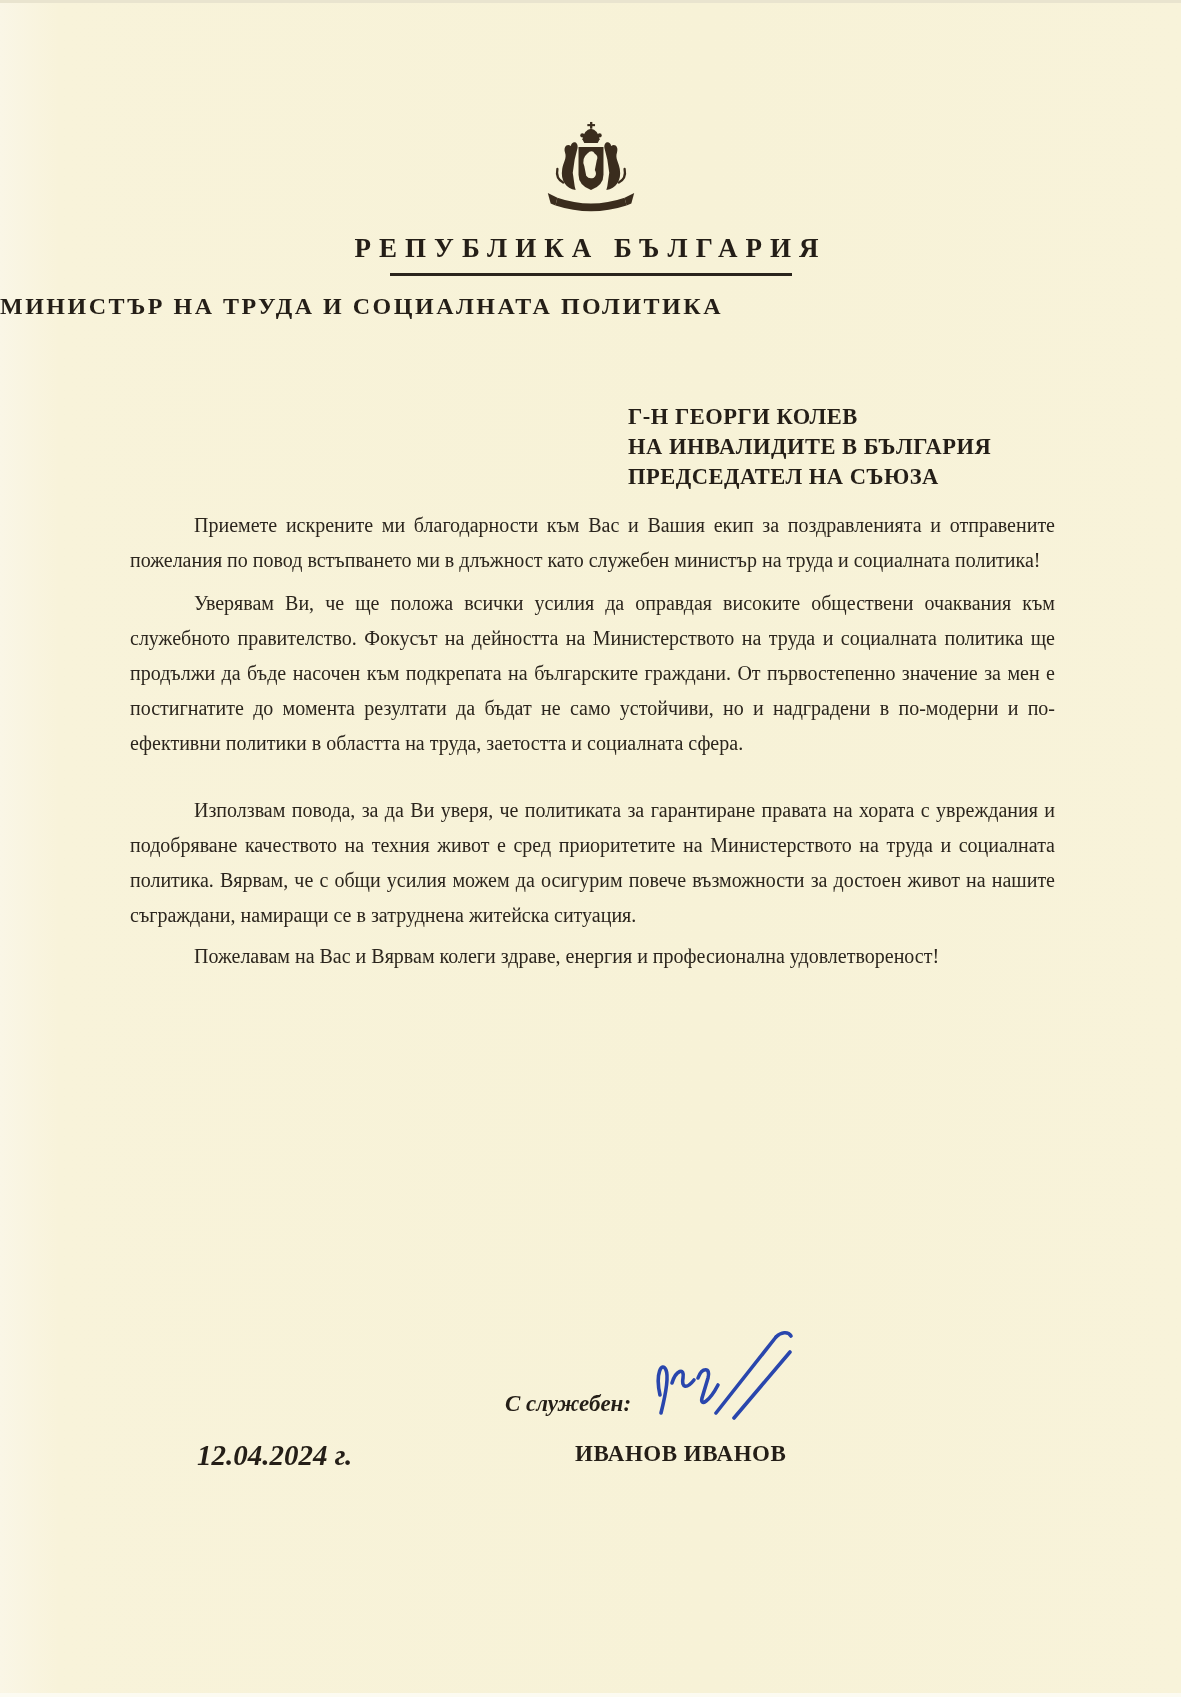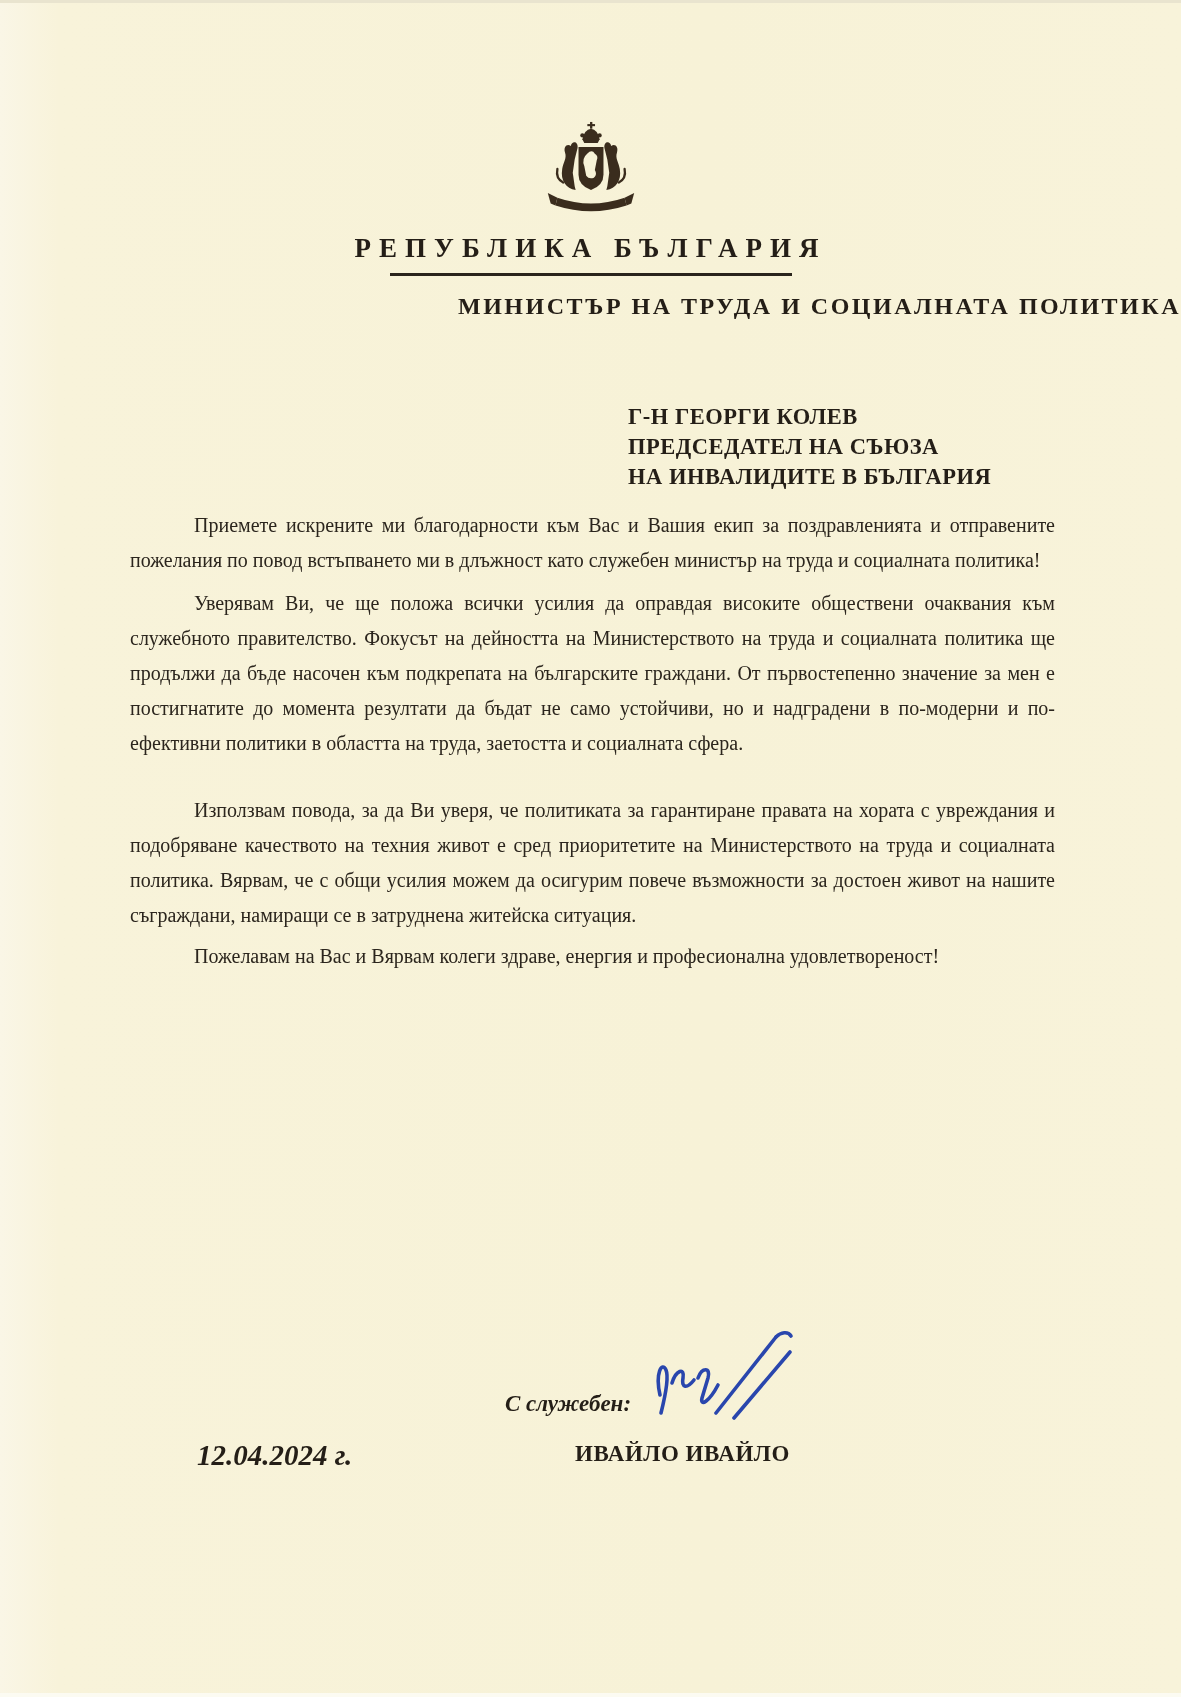--- a/index.html
+++ b/index.html
@@ -22,21 +22,21 @@
     letter-spacing: 8px;
     color: #241e17;
   }
   .rule {
     width: 402px;
     height: 3px;
     background: #2a241c;
     margin: 9px auto 0;
   }
   .ministry {
-    text-align: right;
+    text-align: left;
     margin-top: 17px;
     font-size: 24px;
     font-weight: bold;
     letter-spacing: 2.5px;
     color: #241e17;
   }
   .recipient {
     margin: 82px 0 0 628px;
     font-size: 22.5px;
     font-weight: bold;
@@ -130,22 +130,22 @@
       <path d="M61 34 q5 -5 8 0 q4 2 2 7 l-2 10 q3 5 -1 8 q-5 2 -8 -2 l-2 -10 q-3 -8 3 -13 Z" fill="#f7f2d7"></path>
     </svg>
   </div>
 
   <div class="republic">РЕПУБЛИКА БЪЛГАРИЯ</div>
   <div class="rule"></div>
   <div class="ministry">МИНИСТЪР НА ТРУДА И СОЦИАЛНАТА ПОЛИТИКА</div>
 
   <div class="recipient">
     <div>Г-Н ГЕОРГИ КОЛЕВ</div>
+    <div>НА ИНВАЛИДИТЕ В БЪЛГАРИЯ</div>
     <div>ПРЕДСЕДАТЕЛ НА СЪЮЗА</div>
-    <div>НА ИНВАЛИДИТЕ В БЪЛГАРИЯ</div>
   </div>
 
 
   <div class="body-block">
     <p class="p1">Приемете искрените ми благодарности към Вас и Вашия екип за поздравленията и отправените пожелания по повод встъпването ми в длъжност като служебен министър на труда и социалната политика!</p>
     <p class="p2">Уверявам Ви, че ще положа всички усилия да оправдая високите обществени очаквания към служебното правителство. Фокусът на дейността на Министерството на труда и социалната политика ще продължи да бъде насочен към подкрепата на българските граждани. От първостепенно значение за мен е постигнатите до момента резултати да бъдат не само устойчиви, но и надградени в по-модерни и по-ефективни политики в областта на труда, заетостта и социалната сфера.</p>
     <p class="p3">Използвам повода, за да Ви уверя, че политиката за гарантиране правата на хората с увреждания и подобряване качеството на техния живот е сред приоритетите на Министерството на труда и социалната политика. Вярвам, че с общи усилия можем да осигурим повече възможности за достоен живот на нашите съграждани, намиращи се в затруднена житейска ситуация.</p>
     <p class="p4">Пожелавам на Вас и Вярвам колеги здраве, енергия и професионална удовлетвореност!</p>
   </div>
 
@@ -158,16 +158,16 @@
         <path d="M32 62 C36 49 45 46 43 57 C41 67 47 68 54 59"></path>
         <path d="M58 57 C62 46 71 46 68 57 L62 77 C60 86 69 81 78 64"></path>
         <path d="M76 92 L136 16"></path>
         <path d="M94 97 L150 31"></path>
         <path d="M136 16 C141 11 148 10 151 15"></path>
       </g>
     </svg>
   </div>
 
   <div class="date-line">12.04.2024 г.</div>
-  <div class="signer-name">ИВАЙЛО ИВАЙЛО</div>
+  <div class="signer-name">ИВАНОВ ИВАНОВ</div>
 
   <div class="scan-edge"></div>
 </div>
 
 </body></html>

